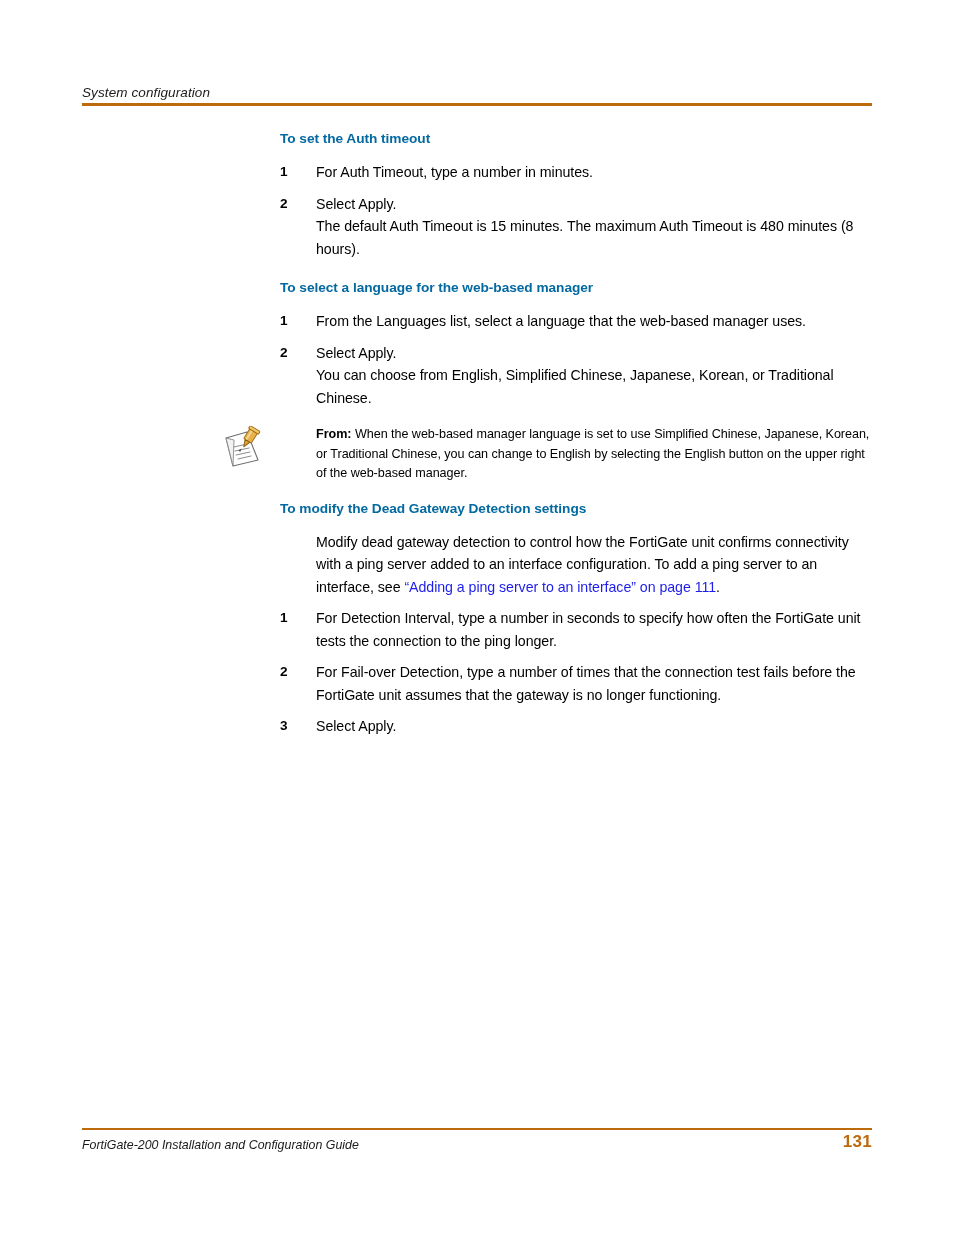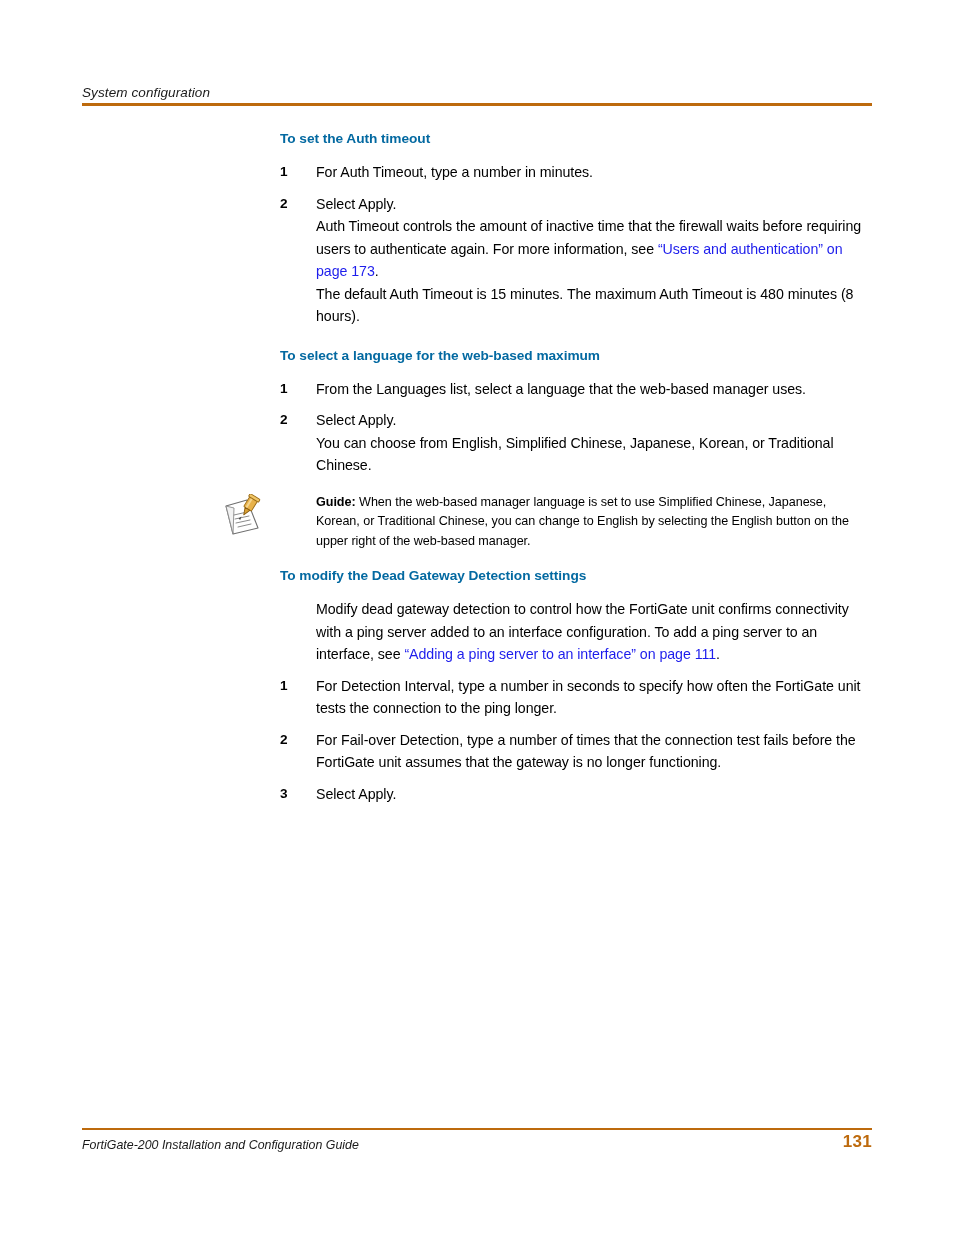--- a/index.html
+++ b/index.html
@@ -169,29 +169,28 @@
         <span class="step-num">1</span>
         <span>For Auth Timeout, type a number in minutes.</span>
       </div>
       <div class="sp-b"></div>
 
       <div class="step">
         <span class="step-num">2</span>
         <span>Select Apply.</span>
       </div>
 
-      <div class="para"><span>Auth Timeout controls the amount of inactive time that the firewall waits before requiring users to authenticate again. For more information, see </span><span class="xref">“Users and authentication” on page 173</span><span>.</span></div>
 
       <div class="para">The default Auth Timeout is 15 minutes. The maximum Auth Timeout is 480 minutes (8 hours).</div>
     </div>
 
     <div class="sp-c"></div>
 
     <div class="block">
-      <div class="h-proc">To select a language for the web-based maximum</div>
+      <div class="h-proc">To select a language for the web-based manager</div>
       <div class="sp-a"></div>
 
       <div class="step">
         <span class="step-num">1</span>
         <span>From the Languages list, select a language that the web-based manager uses.</span>
       </div>
       <div class="sp-b"></div>
 
       <div class="step">
         <span class="step-num">2</span>
@@ -219,21 +218,21 @@
           <g transform="rotate(32 28 14)">
             <rect x="23.5" y="2" width="9" height="13" rx="1" fill="#e8b24a" stroke="#9a6a14" stroke-width="0.9"></rect>
             <rect x="25.3" y="2" width="2" height="13" fill="#f7dc9b" opacity="0.85"></rect>
             <rect x="22.2" y="0.5" width="11.6" height="3.2" rx="0.8" fill="#f0c667" stroke="#9a6a14" stroke-width="0.9"></rect>
             <path d="M25.2 15 L30.8 15 L28 22 Z" fill="#d9a034" stroke="#8a5d10" stroke-width="0.9" stroke-linejoin="round"></path>
           </g>
 
           <path d="M18.5 24.5 L21.5 22.5 L20.2 26 Z" fill="#4a4a4a"></path>
         </svg>
       </span>
-      <div class="note-text"><span class="note-label">Guide:</span><span> When the web-based manager language is set to use Simplified Chinese, Japanese, Korean, or Traditional Chinese, you can change to English by selecting the English button on the upper right of the web-based manager.</span></div>
+      <div class="note-text"><span class="note-label">From:</span><span> When the web-based manager language is set to use Simplified Chinese, Japanese, Korean, or Traditional Chinese, you can change to English by selecting the English button on the upper right of the web-based manager.</span></div>
     </div>
 
     <div class="sp-d"></div>
 
     <div class="block">
       <div class="h-proc">To modify the Dead Gateway Detection settings</div>
       <div class="sp-a"></div>
 
       <div class="para"><span>Modify dead gateway detection to control how the FortiGate unit confirms connectivity with a ping server added to an interface configuration. To add a ping server to an interface, see </span><span class="xref">“Adding a ping server to an interface” on page 111</span><span>.</span></div>
 

